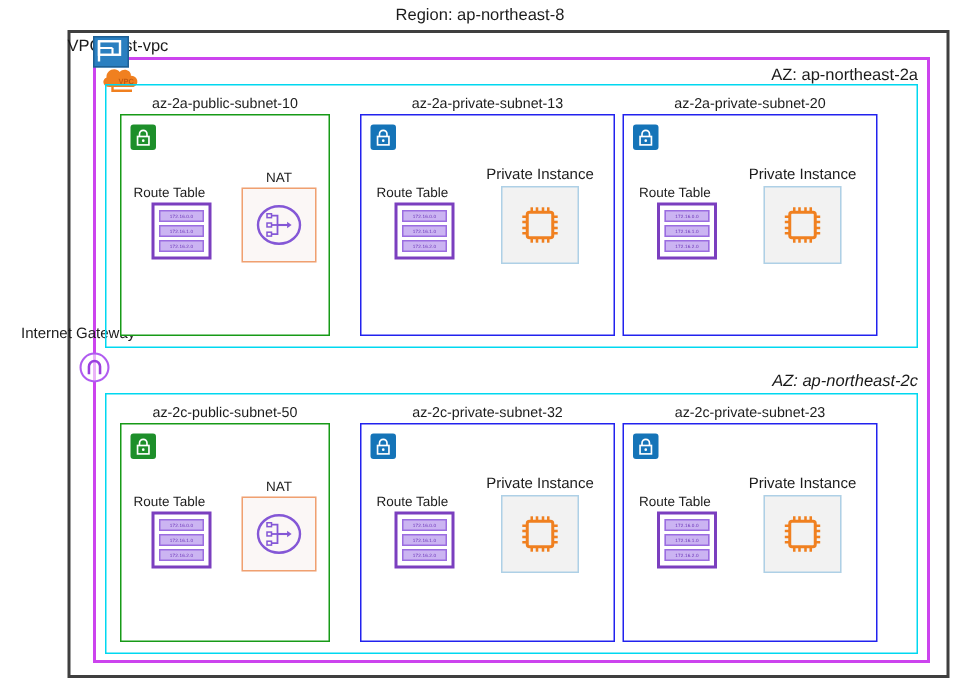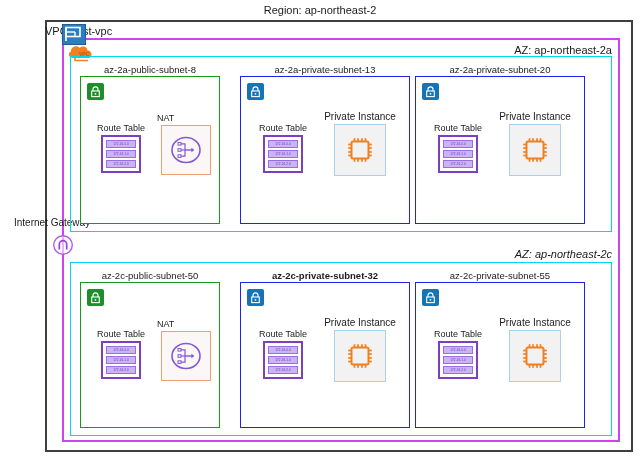--- a/index.html
+++ b/index.html
@@ -105,21 +105,20 @@
     align-items: center;
     justify-content: center;
   }
   .lock-icon.green { background: #1d8f2a; }
   .lock-icon.blue  { background: #1574b8; }
 
   
   .rt-wrap { position: absolute; }
   .rt-label {
     font-size: 9px;
-    text-align: center;
     color: #1c1c1c;
     margin-bottom: 2px;
     white-space: nowrap;
   }
   .rt-box {
     border: 2px solid #7b3fbf;
     background: #ffffff;
     padding: 3px 3px;
     width: 40px;
     box-sizing: border-box;
@@ -137,21 +136,21 @@
     letter-spacing: 0.1px;
     overflow: hidden;
     font-family: "Liberation Sans", sans-serif;
   }
   .rt-row:last-child { margin-bottom: 0; }
 
   
   .nat-wrap { position: absolute; }
   .nat-label {
     font-size: 9px;
-    text-align: left;
+    text-align: center;
     margin-bottom: 2px;
     color: #1c1c1c;
   }
   .nat-box {
     width: 50px;
     height: 50px;
     border: 1.5px solid #f0a070;
     background: #fbf7f6;
     box-sizing: border-box;
     display: flex;
@@ -213,21 +212,21 @@
     position: absolute;
     left: 52px;
     top: 234px;
     width: 22px;
     height: 22px;
   }
 </style>
 </head>
 <body>
 
-<div class="region-title">Region: ap-northeast-2</div>
+<div class="region-title">Region: ap-northeast-8</div>
 <div class="region-box"></div>
 
 <div class="vpc-title">VPC: test-vpc</div>
 <div class="vpc-box"></div>
 
 <div class="region-icon">
   <svg width="22" height="19" viewBox="0 0 22 19" aria-hidden="true">
     <rect x="3" y="2.5" width="14" height="9" fill="none" stroke="#ffffff" stroke-width="1.6"></rect>
     <line x1="3" y1="2.5" x2="3" y2="16" stroke="#ffffff" stroke-width="1.6"></line>
     <line x1="3" y1="7" x2="12" y2="7" stroke="#ffffff" stroke-width="1.4"></line>
@@ -247,21 +246,21 @@
 <div class="igw-icon">
   <svg width="22" height="22" viewBox="0 0 22 22" aria-hidden="true">
     <circle cx="11" cy="11" r="9.3" fill="#ffffff" fill-opacity="0.6" stroke="#b05cf0" stroke-width="1.4"></circle>
     <path d="M7.3 15.5 L7.3 10.4 A3.7 3.7 0 0 1 14.7 10.4 L14.7 15.5" fill="none" stroke="#9b3fe0" stroke-width="1.7"></path>
   </svg>
 </div>
 
 <div class="az-title" id="az-a-title">AZ: ap-northeast-2a</div>
 <div class="az-box" id="az-a-box"></div>
 
-<div class="subnet-title" style="top:64px; left:80px; width:140px;">az-2a-public-subnet-8</div>
+<div class="subnet-title" style="top:64px; left:80px; width:140px;">az-2a-public-subnet-10</div>
 <div class="subnet public" style="left:80px; top:76px; width:140px; height:148px;">
   <div class="lock-icon green">
     <svg width="11" height="12" viewBox="0 0 11 12" aria-hidden="true">
       <path d="M3 5 L3 3.4 A2.5 2.5 0 0 1 8 3.4 L8 5" fill="none" stroke="#ffffff" stroke-width="1.1"></path>
       <rect x="1.7" y="5" width="7.6" height="5.6" fill="none" stroke="#ffffff" stroke-width="1.1"></rect>
       <circle cx="5.5" cy="7.8" r="0.9" fill="#ffffff"></circle>
     </svg>
   </div>
   <div class="rt-wrap" style="left:8px; top:46px; width:64px;">
     <div class="rt-label">Route Table</div>
@@ -408,21 +407,21 @@
         <rect x="10" y="22.8" width="3" height="2.6" fill="none" stroke="#8457d6" stroke-width="1"></rect>
         <path d="M13 11.8 L17 11.8 L17 24.1 L13 24.1" fill="none" stroke="#8457d6" stroke-width="1.2"></path>
         <line x1="13" y1="18" x2="17" y2="18" stroke="#8457d6" stroke-width="1.2"></line>
         <line x1="17" y1="18" x2="25" y2="18" stroke="#8457d6" stroke-width="1.4"></line>
         <path d="M23.4 15.8 L26.4 18 L23.4 20.2 Z" fill="#8457d6"></path>
       </svg>
     </div>
   </div>
 </div>
 
-<div class="subnet-title" style="top:270px; left:240px; width:170px;font-weight:bold;">az-2c-private-subnet-32</div>
+<div class="subnet-title" style="top:270px; left:240px; width:170px;">az-2c-private-subnet-32</div>
 <div class="subnet private" style="left:240px; top:282px; width:170px; height:146px;">
   <div class="lock-icon blue">
     <svg width="11" height="12" viewBox="0 0 11 12" aria-hidden="true">
       <path d="M3 5 L3 3.4 A2.5 2.5 0 0 1 8 3.4 L8 5" fill="none" stroke="#ffffff" stroke-width="1.1"></path>
       <rect x="1.7" y="5" width="7.6" height="5.6" fill="none" stroke="#ffffff" stroke-width="1.1"></rect>
       <circle cx="5.5" cy="7.8" r="0.9" fill="#ffffff"></circle>
     </svg>
   </div>
   <div class="rt-wrap" style="left:10px; top:46px; width:64px;">
     <div class="rt-label">Route Table</div>
@@ -453,21 +452,21 @@
           <line x1="26.5" y1="12.5" x2="29.8" y2="12.5"></line>
             <line x1="26.5" y1="16" x2="29.8" y2="16"></line>
           <line x1="26.5" y1="20" x2="29.8" y2="20"></line>
             <line x1="26.5" y1="23.5" x2="29.8" y2="23.5"></line>
         </g>
       </svg>
     </div>
   </div>
 </div>
 
-<div class="subnet-title" style="top:270px; left:415px; width:170px;">az-2c-private-subnet-55</div>
+<div class="subnet-title" style="top:270px; left:415px; width:170px;">az-2c-private-subnet-23</div>
 <div class="subnet private" style="left:415px; top:282px; width:170px; height:146px;">
   <div class="lock-icon blue">
     <svg width="11" height="12" viewBox="0 0 11 12" aria-hidden="true">
       <path d="M3 5 L3 3.4 A2.5 2.5 0 0 1 8 3.4 L8 5" fill="none" stroke="#ffffff" stroke-width="1.1"></path>
       <rect x="1.7" y="5" width="7.6" height="5.6" fill="none" stroke="#ffffff" stroke-width="1.1"></rect>
       <circle cx="5.5" cy="7.8" r="0.9" fill="#ffffff"></circle>
     </svg>
   </div>
   <div class="rt-wrap" style="left:10px; top:46px; width:64px;">
     <div class="rt-label">Route Table</div>

